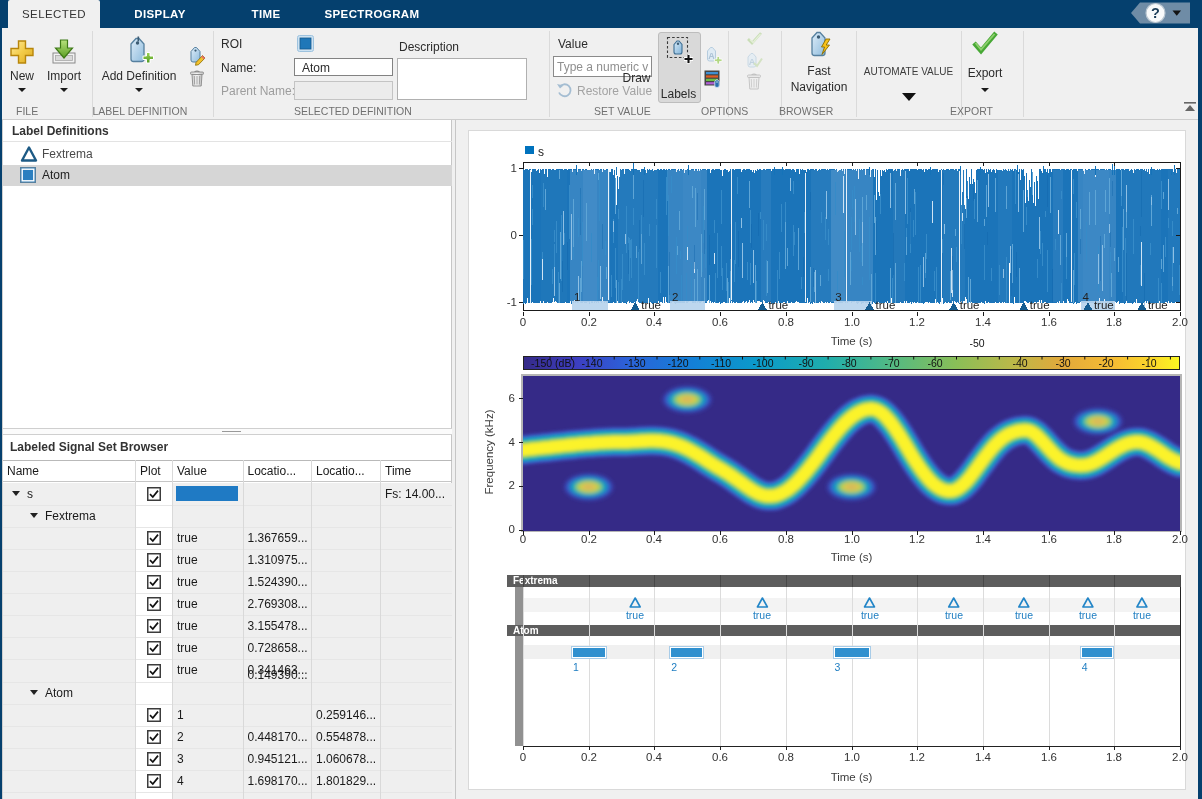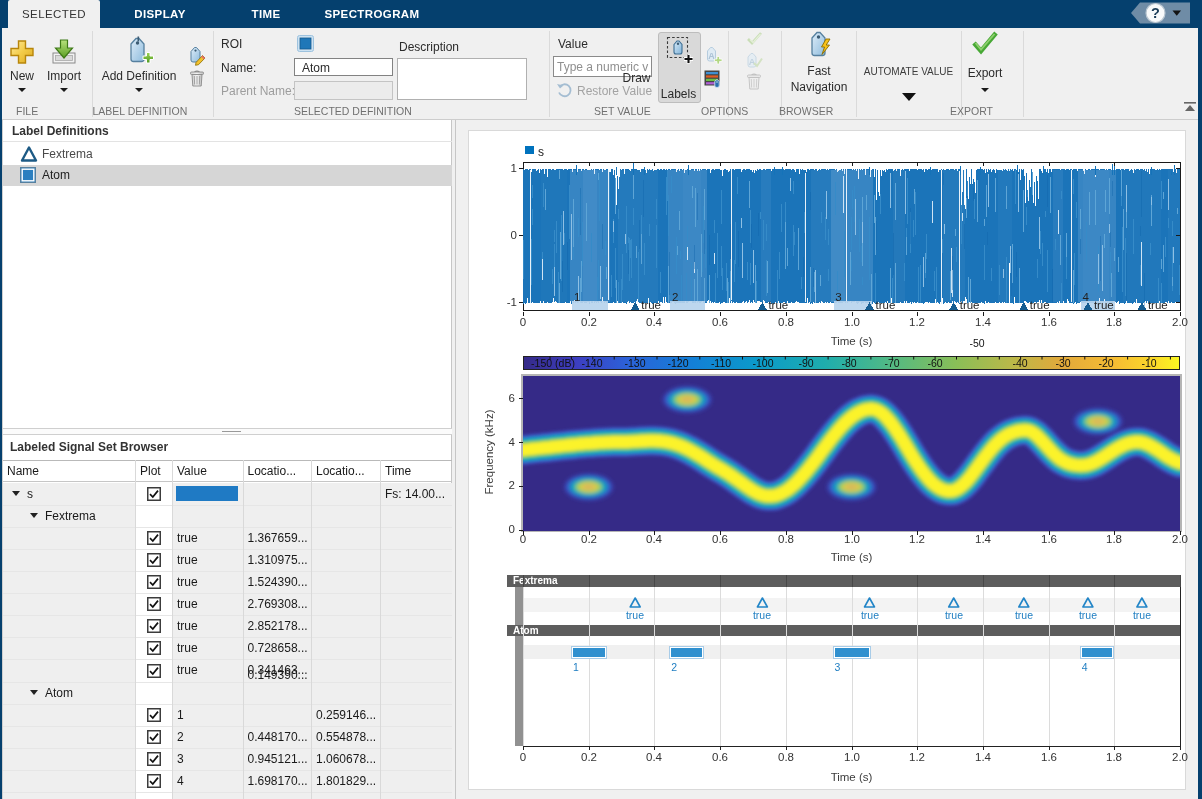--- a/index.html
+++ b/index.html
@@ -277,21 +277,21 @@
     <rect x="0.75" y="0.75" width="12.5" height="12.5" fill="#fff" stroke="#3c3c3c" stroke-width="1.5"></rect>
     <path d="M3 7.2 L5.8 10 L11 3.6" fill="none" stroke="#111" stroke-width="1.7"></path>
   </svg>
 <div class="tc " style="left:177.0px;top:597.1px;width:63.5px">true</div>
 <div class="tc " style="left:247.5px;top:597.1px;width:61.5px">2.769308...</div>
 <svg width="14" height="14" viewBox="0 0 14 14" style="position:absolute;left:146.5px;top:619.2px">
     <rect x="0.75" y="0.75" width="12.5" height="12.5" fill="#fff" stroke="#3c3c3c" stroke-width="1.5"></rect>
     <path d="M3 7.2 L5.8 10 L11 3.6" fill="none" stroke="#111" stroke-width="1.7"></path>
   </svg>
 <div class="tc " style="left:177.0px;top:619.2px;width:63.5px">true</div>
-<div class="tc " style="left:247.5px;top:619.2px;width:61.5px">2.852178...</div>
+<div class="tc " style="left:247.5px;top:619.2px;width:61.5px">3.155478...</div>
 <svg width="14" height="14" viewBox="0 0 14 14" style="position:absolute;left:146.5px;top:641.4px">
     <rect x="0.75" y="0.75" width="12.5" height="12.5" fill="#fff" stroke="#3c3c3c" stroke-width="1.5"></rect>
     <path d="M3 7.2 L5.8 10 L11 3.6" fill="none" stroke="#111" stroke-width="1.7"></path>
   </svg>
 <div class="tc " style="left:177.0px;top:641.3px;width:63.5px">true</div>
 <div class="tc " style="left:247.5px;top:641.3px;width:61.5px">0.728658...</div>
 <svg width="14" height="14" viewBox="0 0 14 14" style="position:absolute;left:146.5px;top:663.5px">
     <rect x="0.75" y="0.75" width="12.5" height="12.5" fill="#fff" stroke="#3c3c3c" stroke-width="1.5"></rect>
     <path d="M3 7.2 L5.8 10 L11 3.6" fill="none" stroke="#111" stroke-width="1.7"></path>
   </svg>

